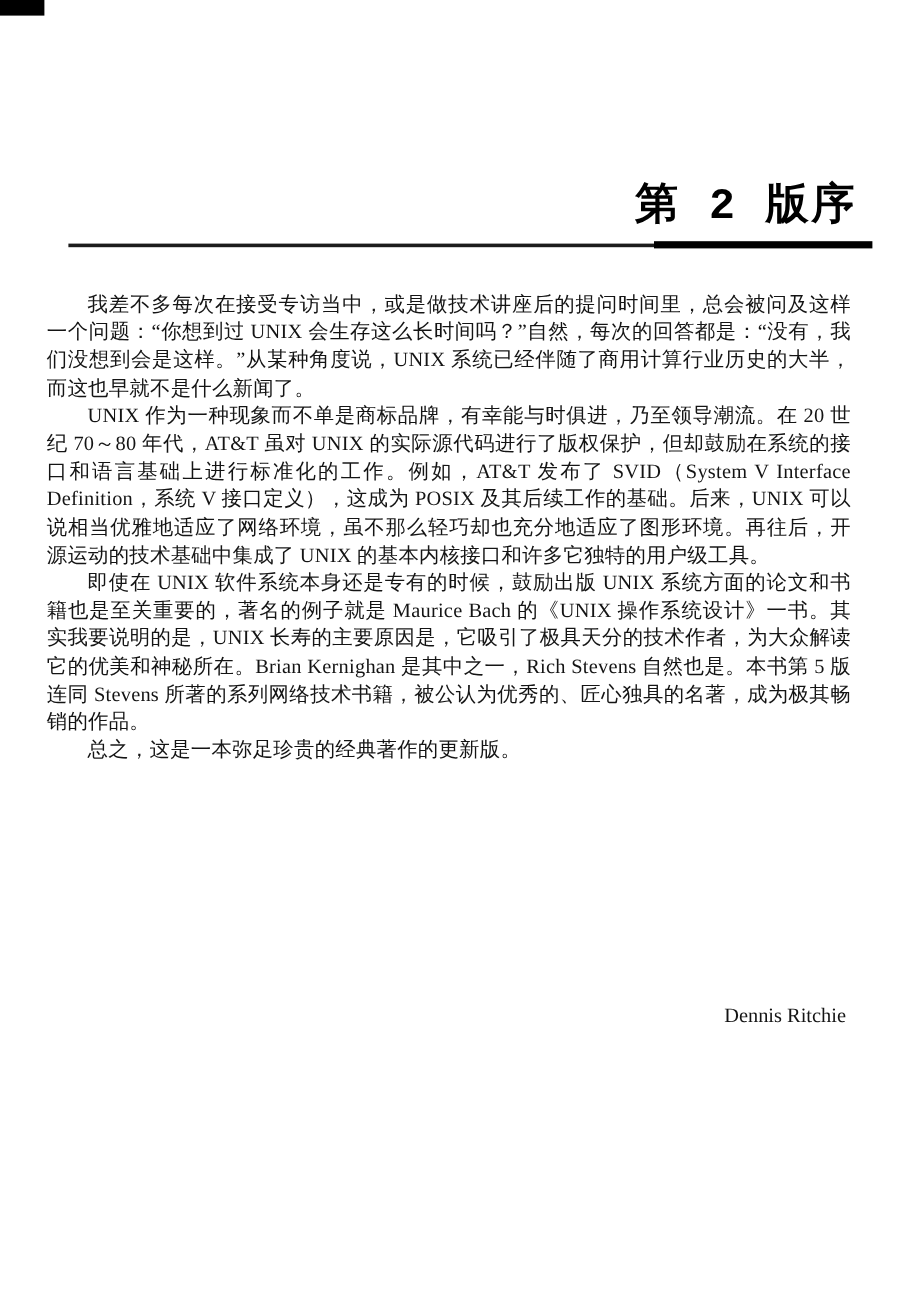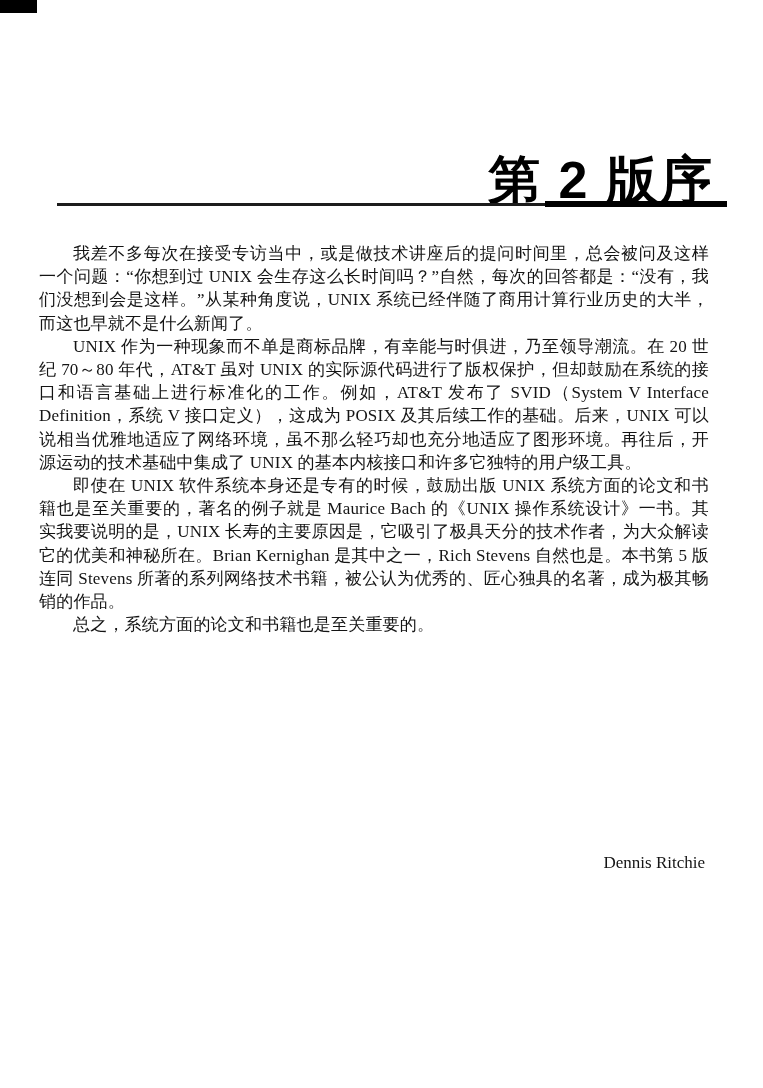--- a/index.html
+++ b/index.html
@@ -15,22 +15,22 @@
   .corner-mark {
     position: absolute;
     left: 0; top: 0;
     width: 37px; height: 13px;
     background: #000000;
   }
   .chapter-title {
     position: absolute;
     top: 146px;
     right: 49px;
-    font-family: Liberation Sans, sans-serif;
-    font-size: 52px;
+    font-family: Liberation Mono, monospace;
+    font-size: 36px;
     font-weight: 900;
     letter-spacing: 2px;
     color: #000000;
     white-space: nowrap;
   }
   .rule-thin {
     position: absolute;
     left: 57px;
     top: 203px;
     width: 489px;
@@ -62,38 +62,38 @@
   }
   .signature {
     position: absolute;
     right: 48px;
     top: 834px;
     text-align: right;
     font-size: 17px;
     line-height: 26px;
     color: #141414;
   }
-  .signature .sig-name { padding-right: 10px; margin-top: 16px; }
+  .signature .sig-name { padding-right: 10px; }
 </style>
 </head>
 <body>
 
 <div class="page">
 
   <div class="corner-mark"></div>
 
   <div class="chapter-title">第 2 版序</div>
 
   <div class="rule-thin"></div>
   <div class="rule-thick"></div>
 
   <div class="preface-body">
       <p>我差不多每次在接受专访当中，或是做技术讲座后的提问时间里，总会被问及这样一个问题：“你想到过 UNIX 会生存这么长时间吗？”自然，每次的回答都是：“没有，我们没想到会是这样。”从某种角度说，UNIX 系统已经伴随了商用计算行业历史的大半，而这也早就不是什么新闻了。</p>
       <p>UNIX 作为一种现象而不单是商标品牌，有幸能与时俱进，乃至领导潮流。在 20 世纪 70～80 年代，AT&amp;T 虽对 UNIX 的实际源代码进行了版权保护，但却鼓励在系统的接口和语言基础上进行标准化的工作。例如，AT&amp;T 发布了 SVID（System V Interface Definition，系统 V 接口定义），这成为 POSIX 及其后续工作的基础。后来，UNIX 可以说相当优雅地适应了网络环境，虽不那么轻巧却也充分地适应了图形环境。再往后，开源运动的技术基础中集成了 UNIX 的基本内核接口和许多它独特的用户级工具。</p>
       <p>即使在 UNIX 软件系统本身还是专有的时候，鼓励出版 UNIX 系统方面的论文和书籍也是至关重要的，著名的例子就是 Maurice Bach 的《UNIX 操作系统设计》一书。其实我要说明的是，UNIX 长寿的主要原因是，它吸引了极具天分的技术作者，为大众解读它的优美和神秘所在。Brian Kernighan 是其中之一，Rich Stevens 自然也是。本书第 5 版连同 Stevens 所著的系列网络技术书籍，被公认为优秀的、匠心独具的名著，成为极其畅销的作品。</p>
-      <p>总之，系统方面的论文和书籍也是至关重要的。</p>
+      <p>总之，这是一本弥足珍贵的经典著作的更新版。</p>
     </div>
 
   <div class="signature">
     <div class="sig-name">Dennis Ritchie</div>
   </div>
 
 </div>
 
 </body></html>

